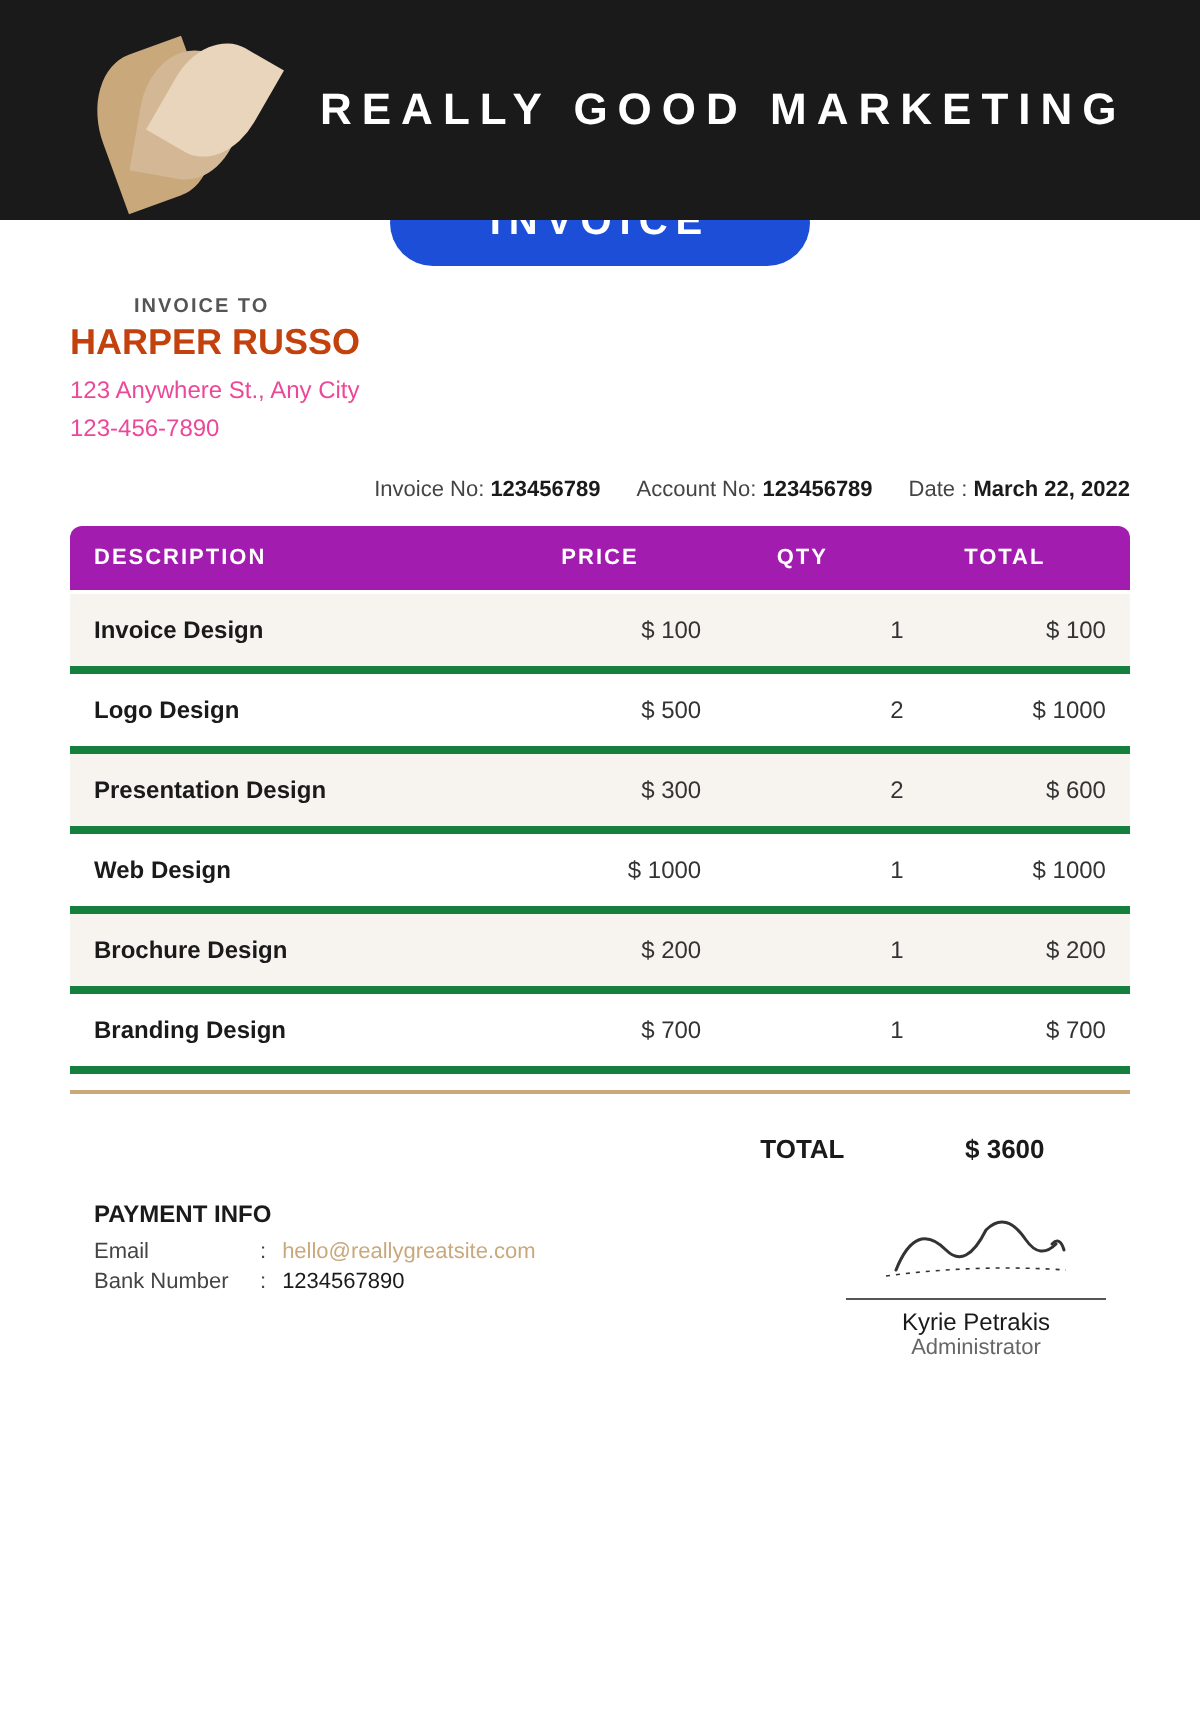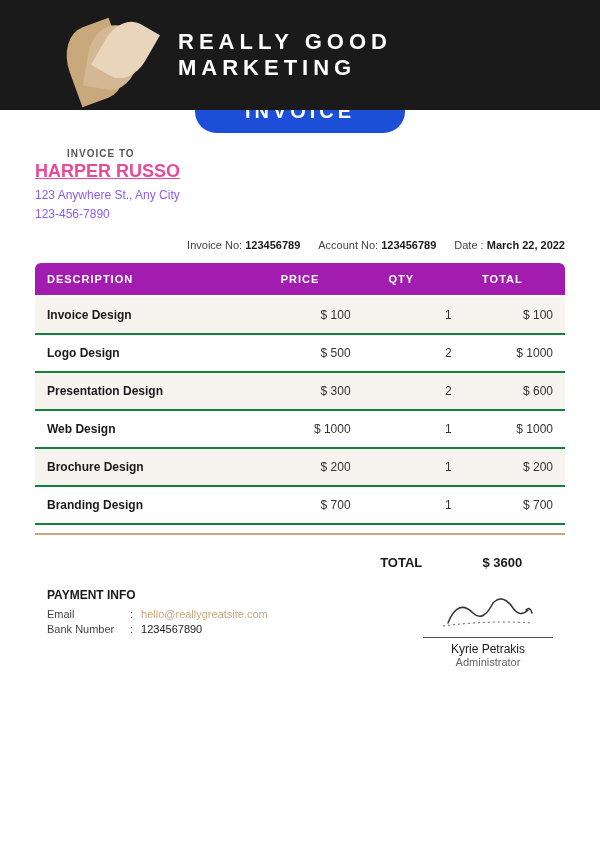--- a/index.html
+++ b/index.html
@@ -9,21 +9,21 @@
       background: #fff;
       font-family: 'Arial', sans-serif;
       color: #222;
     }
 
     
     .header {
       background: #1a1a1a;
       display: flex;
       align-items: center;
-      padding: 0 38px;
+      padding: 0 20px;
       height: 110px;
       position: relative;
     }
     .logo-area {
       width: 120px;
       height: 110px;
       position: relative;
       flex-shrink: 0;
     }
     
@@ -88,28 +88,27 @@
       font-size: 10px;
       font-weight: 700;
       color: #555;
       text-transform: uppercase;
       letter-spacing: 1px;
       padding-left: 32px;
     }
     .invoice-to-name {
       font-size: 18px;
       font-weight: 800;
+      color: #c2410c;
+      text-transform: uppercase;
+      margin: 2px 0 4px 0;
+    }
+    .invoice-to-address {
+      font-size: 12px;
       color: #ec4899;
-      text-transform: uppercase;
-      margin: 2px 0 4px 0;
-      text-decoration: underline;
-    }
-    .invoice-to-address {
-      font-size: 12px;
-      color: #8b5cf6;
       line-height: 1.6;
     }
 
     
     .meta-row {
       display: flex;
       justify-content: flex-end;
       font-size: 11px;
       color: #444;
       margin-bottom: 12px;
@@ -144,21 +143,21 @@
 
     
     .table-body {
       margin-bottom: 8px;
     }
     .table-row {
       display: grid;
       grid-template-columns: 2fr 1fr 1fr 1fr;
       padding: 11px 12px;
       font-size: 12px;
-      border-bottom: 2px solid #15803d;
+      border-bottom: 4px solid #15803d;
     }
     .table-row:nth-child(odd) {
       background: #f7f4f0;
     }
     .table-row:nth-child(even) {
       background: #fff;
     }
     .table-row .cell {
       color: #333;
     }

